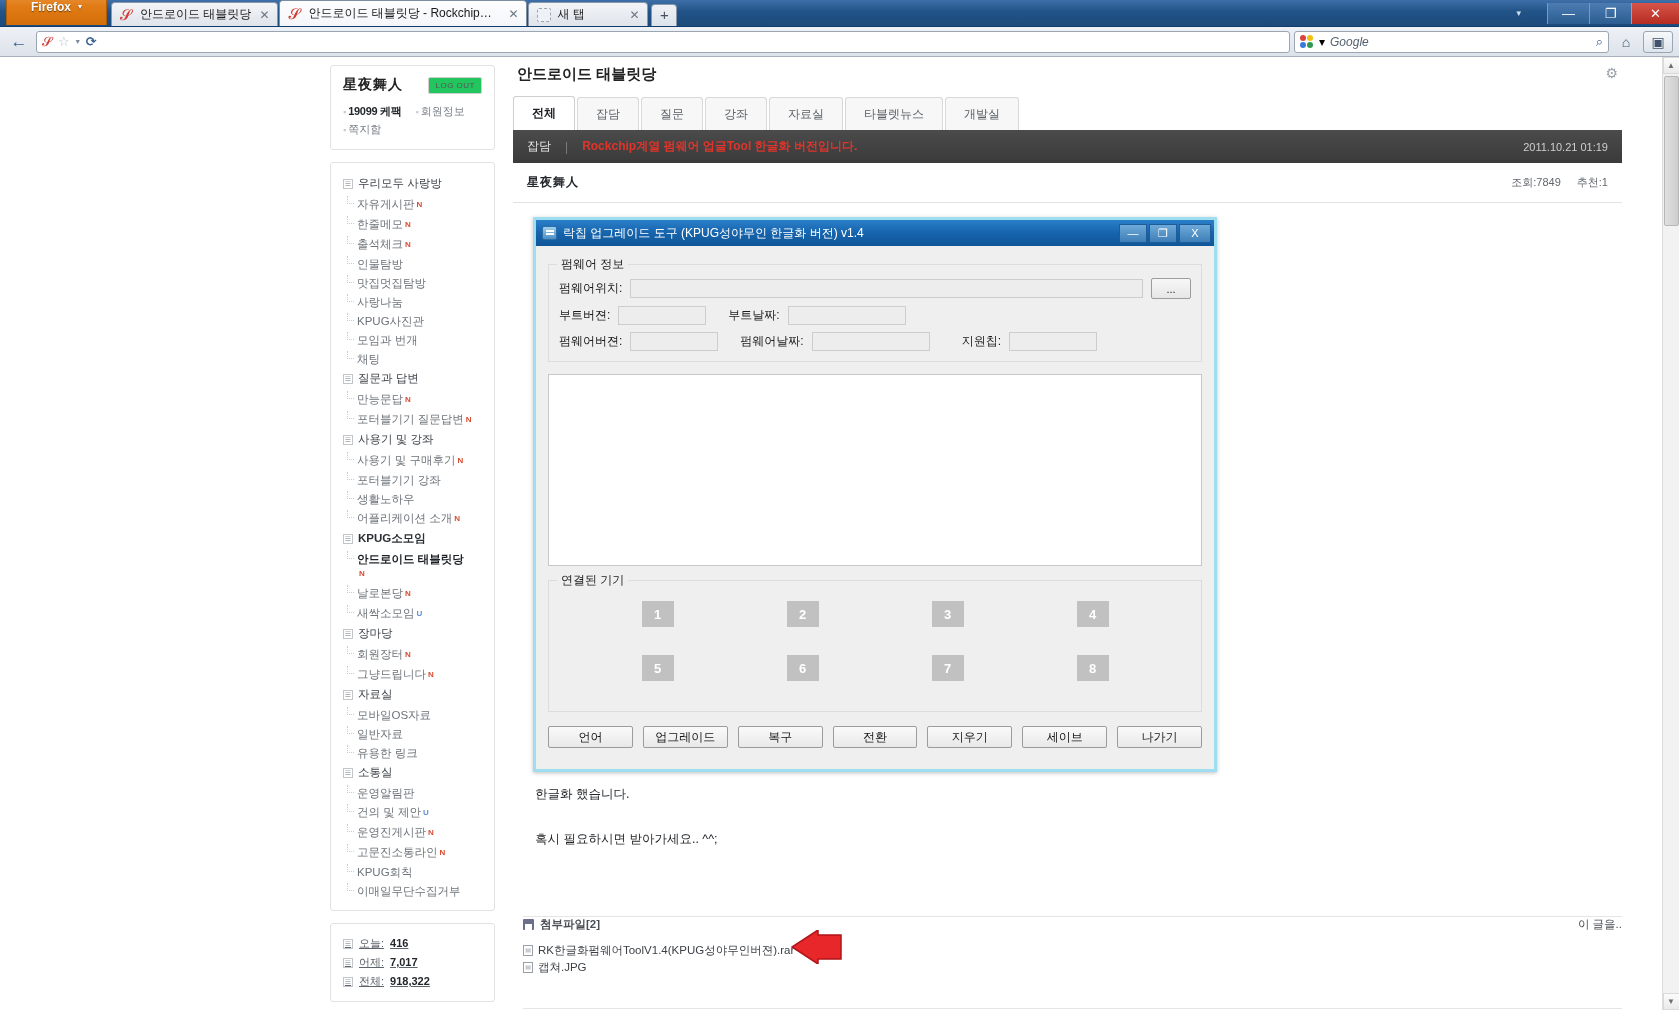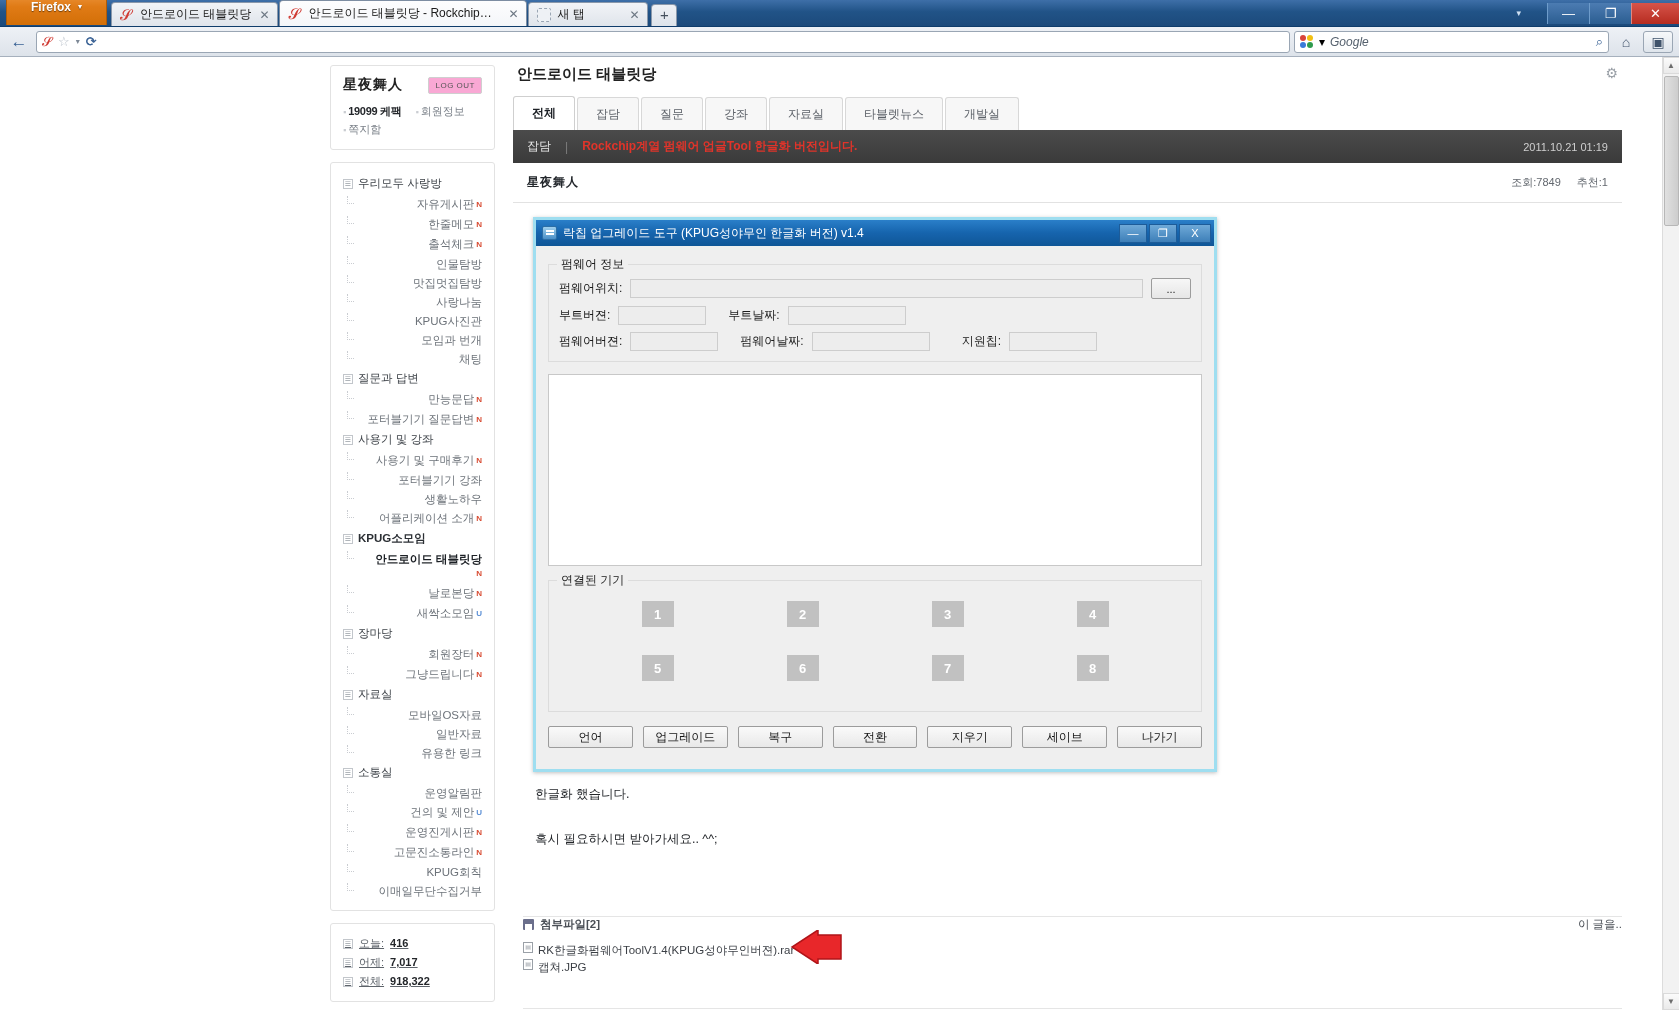--- a/index.html
+++ b/index.html
@@ -183,31 +183,31 @@
     border: 1px solid #e2e2e2; background: #fff;
     border-radius: 3px; margin-bottom: 12px;
     padding: 10px 12px;
   }
   .userrow { display: flex; align-items: center; justify-content: space-between; }
   .username {
     font-family: "DejaVu Serif", serif; font-weight: bold;
     font-size: 14px; color: #222; letter-spacing: 1px;
   }
   .logout {
-    border: 1px solid #cfcfcf; background: #f9a8d4;
+    border: 1px solid #cfcfcf; background: #22c55e;
     font-size: 8px; padding: 3px 6px; color: #555; letter-spacing: .5px;
     border-radius: 2px;
   }
   .userlinks { margin-top: 9px; font-size: 11px; color: #7b8189; line-height: 17px; }
   .userlinks .ln { display: inline-block; }
   .userlinks .bul { color: #c9ccd1; font-size: 9px; margin-right: 2px; }
   .userlinks .pts { color: #23262a; font-weight: bold; letter-spacing: -.3px;}
   .ul-row { display: flex; gap: 14px; }
 
-  .menu { font-size: 11.5px; text-align: right; }
+  .menu { font-size: 11.5px; }
   .menu .grp {
     color: #3d4248; padding: 3px 0 3px 0; display: flex; gap: 5px; align-items: center;
   }
   .menu .grp .sq {
     width: 10px; height: 10px; border: 1px solid #c2c6cb; background:#fff;
     display:inline-flex;align-items:center;justify-content:center;
     font-size:7px;color:#9aa0a7; flex:0 0 10px; line-height: 1;
   }
   .menu .grp.bold { font-weight: bold; color: #2b2f34; }
   .menu .itm {
@@ -353,21 +353,21 @@
     display: flex; justify-content: space-between; align-items: flex-start;
   }
   .attach .hd { font-size: 11.5px; color: #4a4f56; display: flex; align-items: center; gap: 6px; font-weight: bold;}
   .disk {
     width: 11px; height: 11px; background: #6b6f8c; border-radius: 1px;
     position: relative; flex: 0 0 11px;
   }
   .disk::after { content:""; position:absolute; left:2px; top:5px; width:7px;height:6px;background:#fff;}
   .attach .right { font-size: 11.5px; color: #4a4f56; }
   .files { margin-top: 10px; font-size: 11.5px; color: #3b3f45; line-height: 17px; }
-  .files .f { display: flex; gap: 5px; }
+  .files .f { display: flex; align-items: center; gap: 5px; }
   .fico {
     width: 10px; height: 11px; border: 1px solid #9aa0a7; background:#fff;
     display:inline-flex;align-items:center;justify-content:center;
     font-size:6px; color:#9aa0a7; flex: 0 0 10px;
   }
   .arrow-red {
     position: absolute; left: 790px; top: 873px;
     width: 52px; height: 34px;
   }
   .bottomline { border-top: 1px solid #e5e5e5; margin-top: 32px; }

